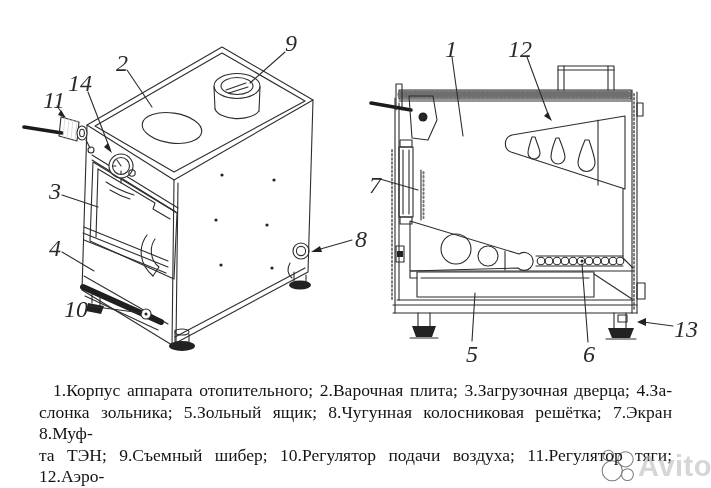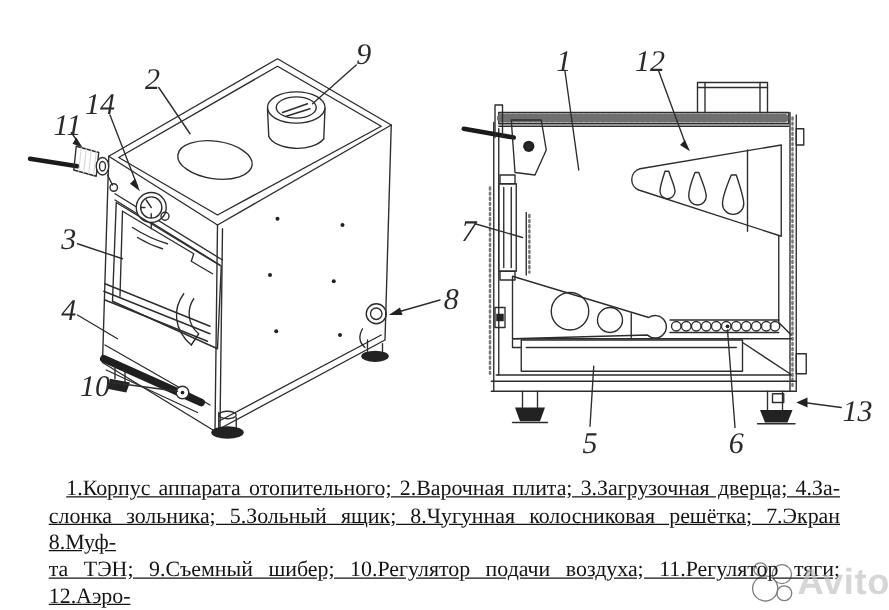--- a/index.html
+++ b/index.html
@@ -12,21 +12,21 @@
   svg .rod{stroke:#1b1b1b;stroke-width:3.6;}
   svg .band{stroke:#1f1f1f;stroke-width:6;}
   svg .plate{fill:#cbcbcb;stroke:#2d2d2d;}
   svg .hatchband{stroke:#6f6f6f;stroke-width:7;stroke-dasharray:1.3,3.2;}
   svg .wallhatch{stroke:#777;stroke-width:2;stroke-dasharray:1.5,2.6;}
   svg .knurl{stroke:#d9d9d9;stroke-width:0.9;}
   svg text.callout{fill:#2a2a2a;stroke:none;font-family:"Liberation Serif",serif;
       font-style:italic;font-size:24px;text-anchor:middle;}
   .caption{position:absolute;left:39px;top:380px;width:633px;font-size:17.5px;
       line-height:21.6px;color:#141414;}
-  .caption .just{text-align:justify;text-align-last:justify;text-decoration:underline;}
+  .caption .just{text-align:justify;text-align-last:justify;}
   .caption .indent{padding-left:14px;box-sizing:border-box;}
   .watermark{position:absolute;left:594px;top:444px;width:118px;height:44px;
       pointer-events:none;display:flex;align-items:center;opacity:0.62;}
   .watermark .wm-text{font-family:"Liberation Sans",sans-serif;font-weight:700;
       font-size:29px;color:#bdbdbd;letter-spacing:0.5px;margin-left:2px;}
 </style>
 </head>
 <body>
 
 <div class="stage">

